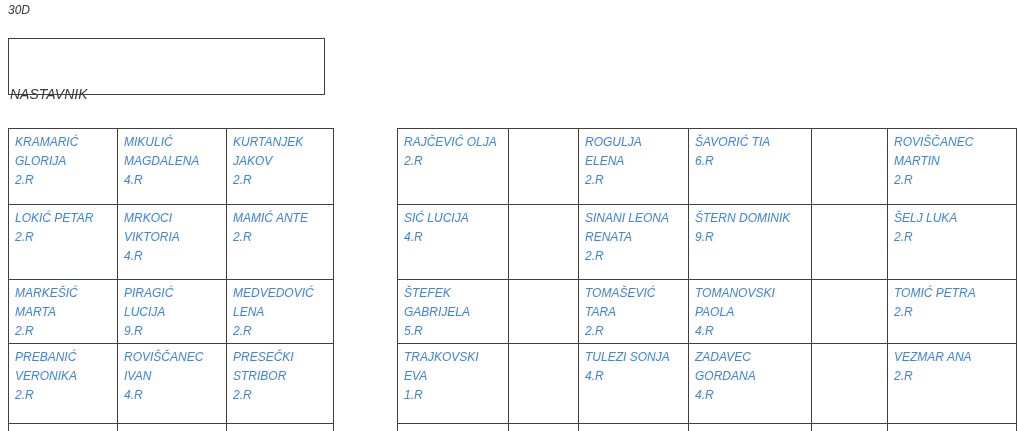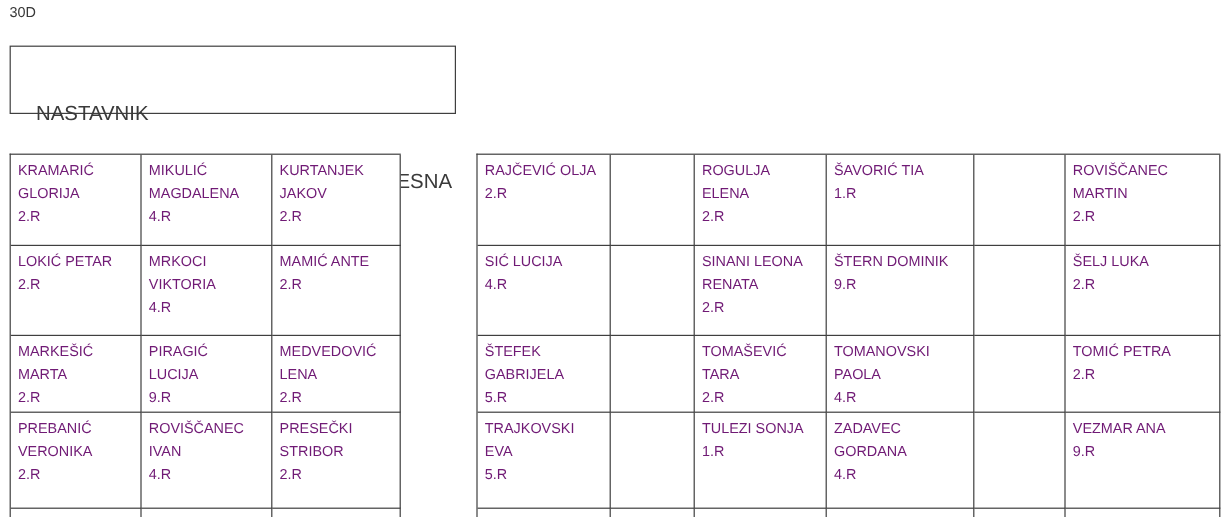--- a/index.html
+++ b/index.html
@@ -8,39 +8,40 @@
     background: #ffffff;
   }
   #page {
     position: relative;
     width: 1024px;
     height: 431px;
     background: #ffffff;
     overflow: hidden;
     font-family: "Liberation Sans", "DejaVu Sans", sans-serif;
     color: #3a3a3a;
+    font-style: italic;
   }
   .doc-title {
     position: absolute;
     left: 8px;
     top: 3px;
     font-size: 12px;
     line-height: 15px;
     color: #383838;
   }
   .teacher-box {
     position: absolute;
     left: 8px;
     top: 38px;
-    width: 372px;
+    width: 317px;
     height: 57px;
     box-sizing: border-box;
     border: 1.5px solid #3f3f3f;
-    padding: 8px 21px;
-    font-size: 17px;
+    padding: 8px 1px;
+    font-size: 14px;
     line-height: 19px;
     white-space: pre;
   }
   .tbl {
     position: absolute;
     top: 128px;
     display: inline-grid;
     border-top: 1.5px solid #3f3f3f;
     border-left: 1.5px solid #3f3f3f;
     background: #ffffff;
@@ -57,21 +58,21 @@
   }
   .cell {
     box-sizing: border-box;
     border-right: 1.5px solid #3f3f3f;
     border-bottom: 1.5px solid #3f3f3f;
     padding: 4px 6px;
     font-size: 12px;
     line-height: 19px;
     white-space: pre;
     overflow: hidden;
-    color: #701a75;
+    color: #3b82f6;
   }
   .cell.clip {
     border-bottom: none;
   }
 </style>
 </head>
 <body>
 
 <div id="page">
 
@@ -127,21 +128,21 @@
   </div>
 
   <div class="tbl tbl-right">
     <div class="cell">RAJČEVIĆ OLJA
 2.R</div>
     <div class="cell"></div>
     <div class="cell">ROGULJA
 ELENA
 2.R</div>
     <div class="cell">ŠAVORIĆ TIA
-1.R</div>
+6.R</div>
     <div class="cell"></div>
     <div class="cell">ROVIŠČANEC
 MARTIN
 2.R</div>
 
     <div class="cell">SIĆ LUCIJA
 4.R</div>
     <div class="cell"></div>
     <div class="cell">SINANI LEONA
 RENATA
@@ -161,30 +162,30 @@
 2.R</div>
     <div class="cell">TOMANOVSKI
 PAOLA
 4.R</div>
     <div class="cell"></div>
     <div class="cell">TOMIĆ PETRA
 2.R</div>
 
     <div class="cell">TRAJKOVSKI
 EVA
-5.R</div>
+1.R</div>
     <div class="cell"></div>
     <div class="cell">TULEZI SONJA
-1.R</div>
+4.R</div>
     <div class="cell">ZADAVEC
 GORDANA
 4.R</div>
     <div class="cell"></div>
     <div class="cell">VEZMAR ANA
-9.R</div>
+2.R</div>
 
     <div class="cell clip"></div>
     <div class="cell clip"></div>
     <div class="cell clip"></div>
     <div class="cell clip"></div>
     <div class="cell clip"></div>
     <div class="cell clip"></div>
   </div>
 
 </div>

